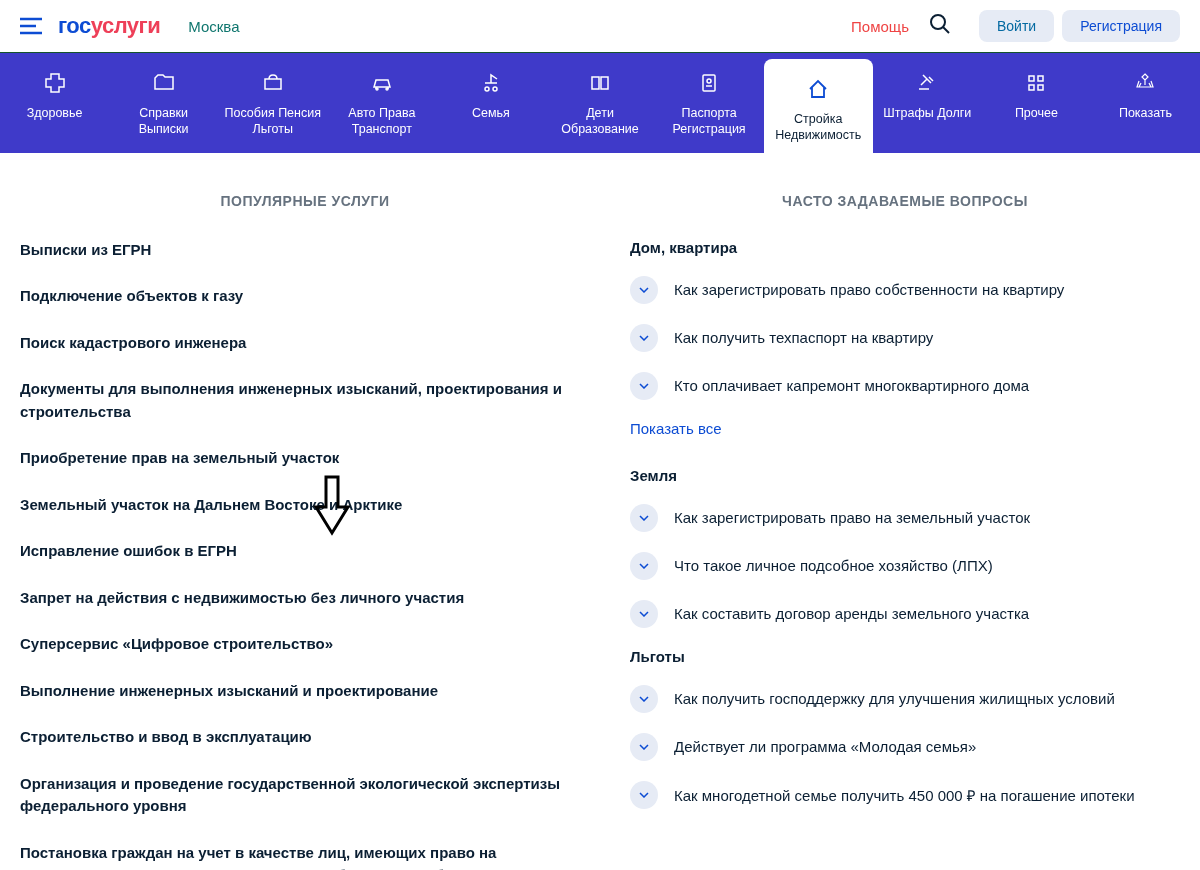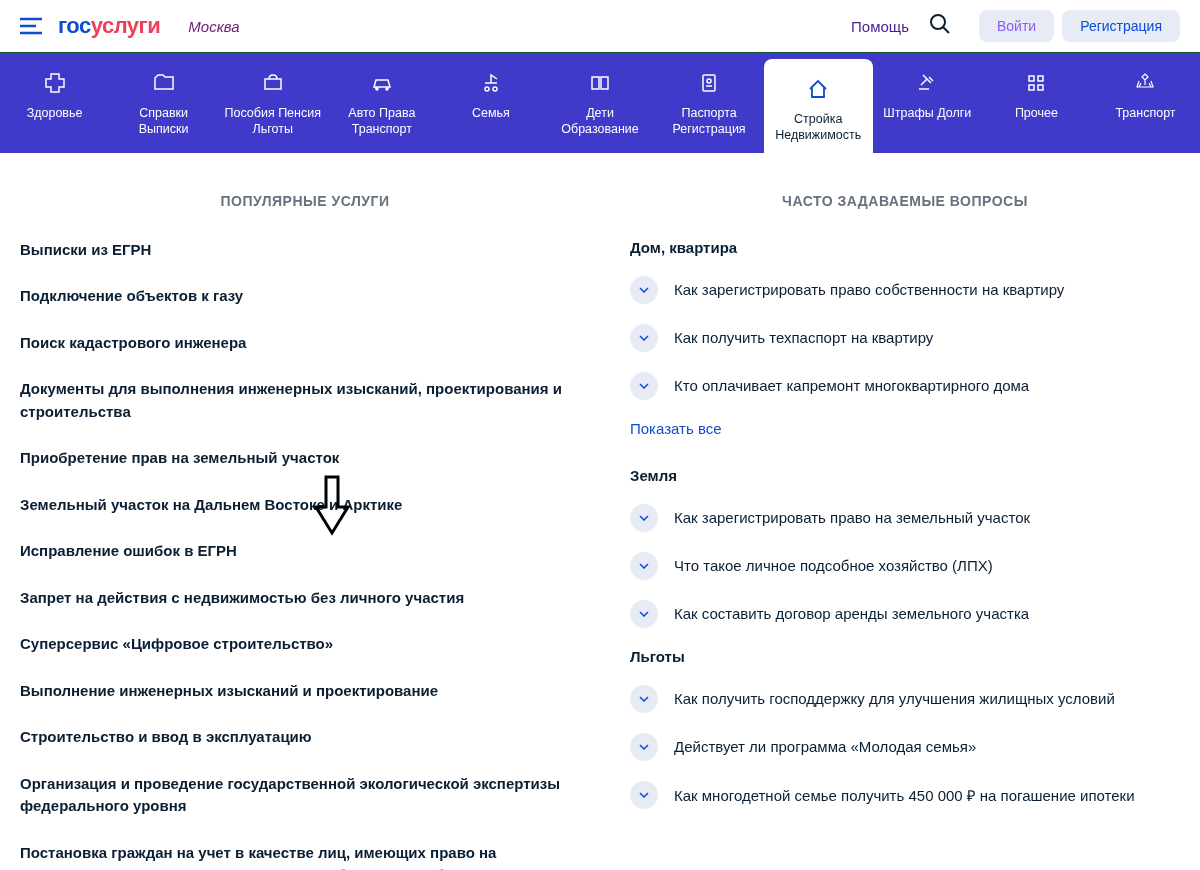--- a/index.html
+++ b/index.html
@@ -4,26 +4,26 @@
 <style>
 * { margin: 0; padding: 0; box-sizing: border-box; }
 body { font-family: -apple-system, BlinkMacSystemFont, "Segoe UI", Arial, sans-serif; background: #fff; color: #0b1f33; }
 
 .header { display: flex; align-items: center; padding: 10px 20px; border-bottom: 1px solid #14532d; }
 .menu-icon { margin-right: 16px; cursor: pointer; }
 .menu-icon svg { display: block; }
 .logo { font-size: 22px; font-weight: 700; letter-spacing: -0.5px; margin-right: 28px; }
 .logo .blue { color: #0d4cd3; }
 .logo .red { color: #ee3f58; }
-.city { color: #701a75; font-size: 15px; font-style: italic; }
+.city { color: #0f766e; font-size: 15px; }
 .header-spacer { flex: 1; }
-.help-link { color: #4c1d95; font-size: 15px; margin-right: 20px; }
+.help-link { color: #ef4444; font-size: 15px; margin-right: 20px; }
 .search-icon { margin-right: 20px; cursor: pointer; }
 .btn { padding: 8px 18px; border-radius: 8px; border: none; font-size: 14px; cursor: pointer; margin-left: 8px; }
-.btn-login { background: #e6ebf5; color: #8b5cf6; }
+.btn-login { background: #e6ebf5; color: #0369a1; }
 .btn-register { background: #e6ebf5; color: #0d4cd3; }
 
 .nav { display: flex; background: #3f3ac9; padding: 0; }
 .nav-item { flex: 1; text-align: center; padding: 18px 4px 9px; color: #fff; font-size: 12.5px; cursor: pointer; line-height: 1.3; }
 .nav-item.active { background: #fff; color: #0b1f33; border-radius: 8px 8px 0 0; margin-top: 6px; }
 .nav-item .nav-icon { display: flex; justify-content: center; margin-bottom: 10px; height: 24px; align-items: center; }
 .nav-item.active .nav-icon svg { stroke: #0d4cd3; fill: none; }
 .nav-item .nav-icon svg { stroke: #fff; fill: none; }
 .nav-label { display: block; }
 
@@ -162,21 +162,21 @@
         </svg>
       </div>
     <span class="nav-label">Прочее</span>
   </div>
   <div class="nav-item">
     <div class="nav-icon">
         <svg width="24" height="24" viewBox="0 0 24 24" stroke-width="1.2">
           <path d="M12 3l3 3-3 3-3-3z M6 10l-2 6h16l-2-6 M12 9v5 M8 12l-2 4 M16 12l2 4"></path>
         </svg>
       </div>
-    <span class="nav-label">Транспорт</span>
+    <span class="nav-label">Показать</span>
   </div>
 </div>
 
 <div class="content-wrapper">
 <div class="arrow-annotation">
   <svg width="40" height="62" viewBox="0 0 40 62">
         <path d="M14 2h12v30h10L20 58 4 32h10z" fill="none" stroke="#000" stroke-width="3"></path>
       </svg>
 </div>
 

